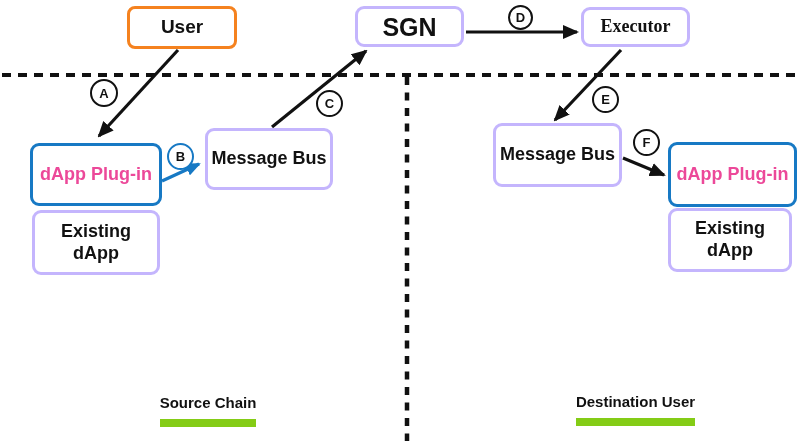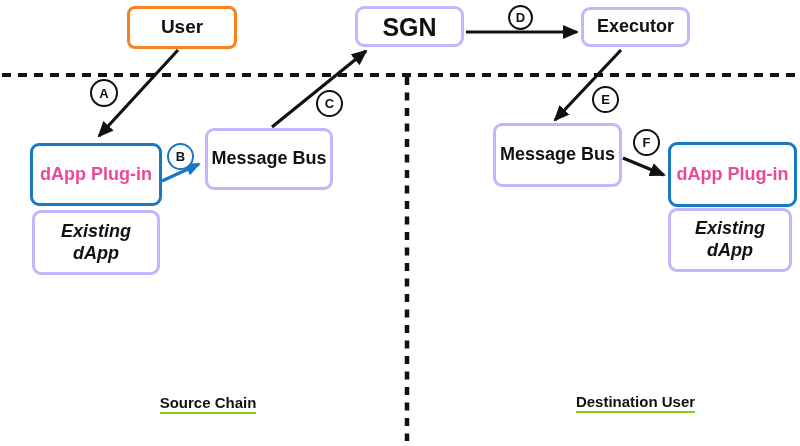--- a/index.html
+++ b/index.html
@@ -18,48 +18,48 @@
     border:3px solid #c4b5fd;border-radius:9px;
     display:flex;align-items:center;justify-content:center;
     font-weight:bold;font-size:18px;text-align:center;
     box-sizing:border-box;line-height:1.2;
   }
   .node.orange{border-color:#F5821F;border-radius:8px;}
   .node.blue{border-color:#1779C4;color:#ec4899;}
 
   .node-user{left:127px;top:6px;width:110px;height:43px;font-size:19px;}
   .node-sgn{left:355px;top:6px;width:109px;height:41px;font-size:25px;}
-  .node-executor{left:581px;top:7px;width:109px;height:40px;}
+  .node-executor{left:581px;top:7px;width:109px;height:40px;font-family:Liberation Serif, serif;}
   .node-src-plugin{left:30px;top:143px;width:132px;height:63px;}
   .node-src-existing{left:32px;top:210px;width:128px;height:65px;}
   .node-src-bus{left:205px;top:128px;width:128px;height:62px;}
   .node-dst-bus{left:493px;top:123px;width:129px;height:64px;}
   .node-dst-plugin{left:668px;top:142px;width:129px;height:65px;}
   .node-dst-existing{left:668px;top:208px;width:124px;height:64px;}
-  .wrap-narrow{display:inline-block;width:90px;font-style:italic;}
+  .wrap-narrow{display:inline-block;width:90px;}
 
   .step{
     position:absolute;z-index:3;background:#ffffff;
     border:2.5px solid #111111;border-radius:50%;
     display:flex;align-items:center;justify-content:center;
     font-weight:bold;font-size:13px;box-sizing:border-box;color:#111;
   }
   .step.blue-ring{border-color:#1779C4;}
   .step-a{left:90px;top:79px;width:28px;height:28px;}
   .step-b{left:167px;top:143px;width:27px;height:27px;}
   .step-c{left:316px;top:90px;width:27px;height:27px;}
   .step-d{left:508px;top:5px;width:25px;height:25px;}
   .step-e{left:592px;top:86px;width:27px;height:27px;}
   .step-f{left:633px;top:129px;width:27px;height:27px;}
 
   .region-label{
     position:absolute;z-index:2;font-weight:bold;font-size:15px;
     text-align:center;
   }
-  .region-label span{display:inline-block;border-bottom:2px solid #84cc16;padding-bottom:1px;}
+  .region-label span{display:inline-block;border-bottom:8px solid #84cc16;padding-bottom:8px;}
   .label-source{left:138px;top:394px;width:140px;}
   .label-destination{left:553px;top:393px;width:165px;}
 </style>
 </head>
 <body>
 
 <svg class="wires" width="800" height="446" viewBox="0 0 800 446">
   <defs>
     <marker id="mBlack" markerUnits="userSpaceOnUse" markerWidth="16" markerHeight="14" refX="14" refY="7" orient="auto">
       <path d="M0,0 L16,7 L0,14 z" fill="#111111"></path>

